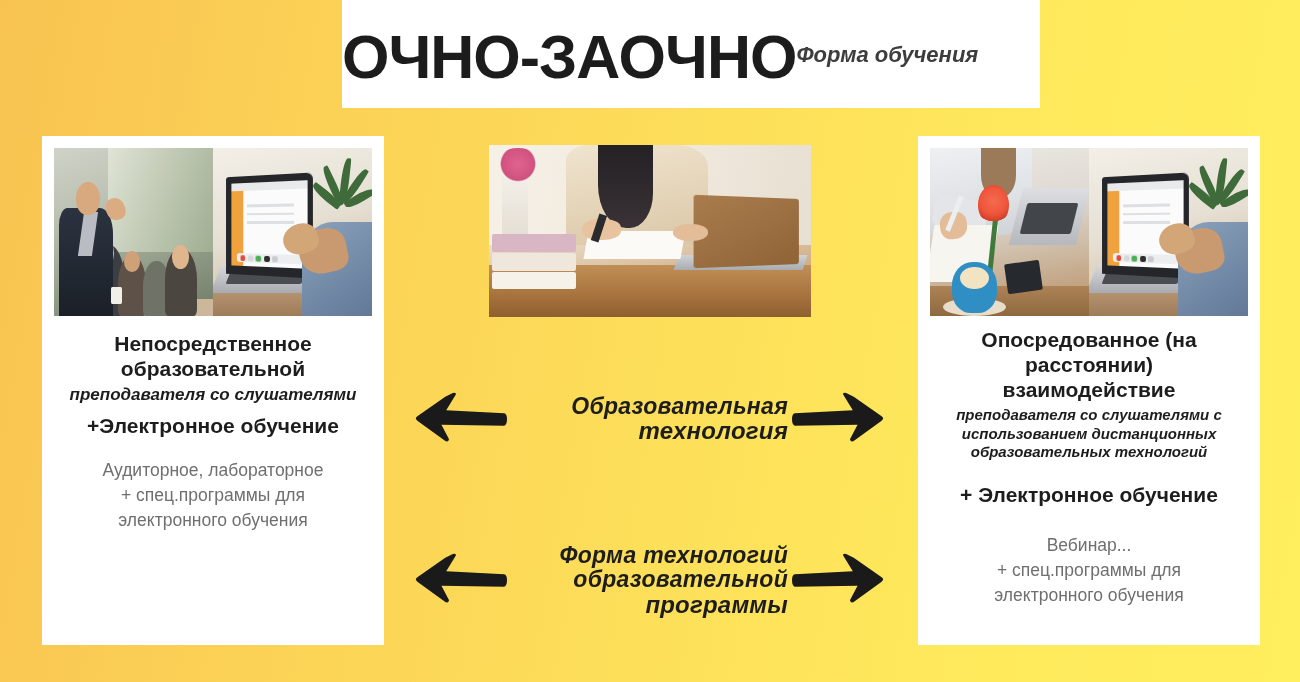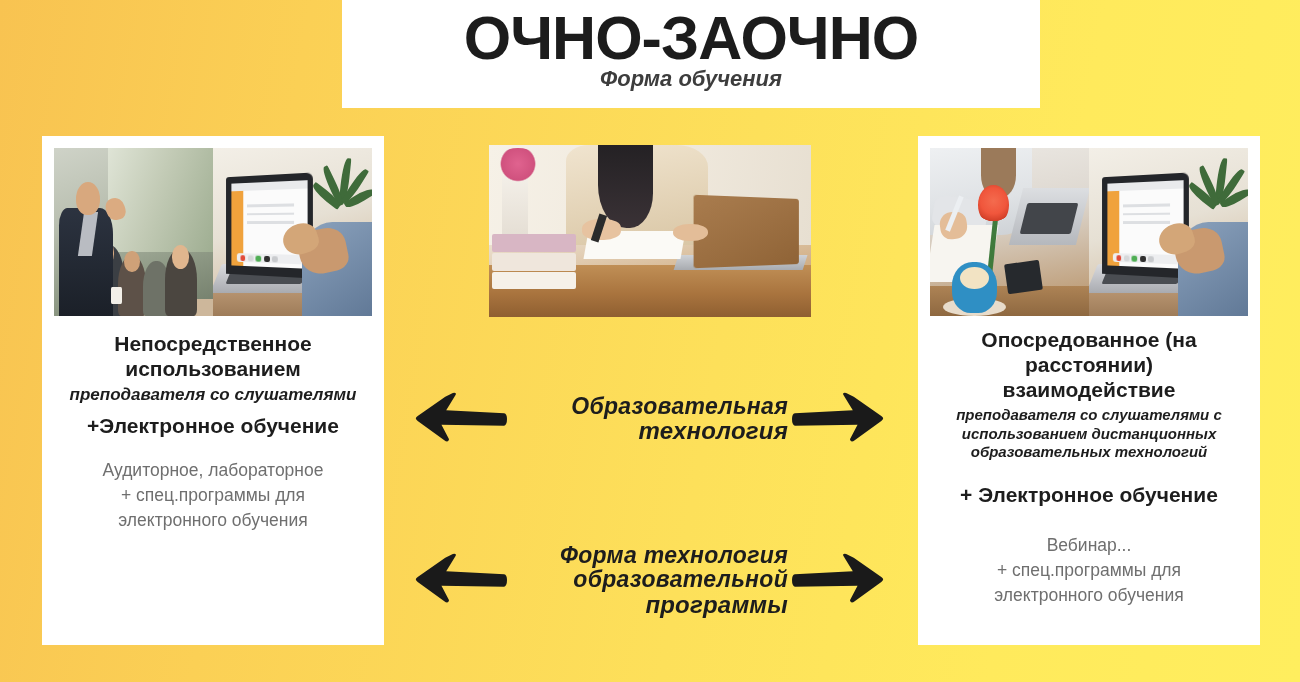--- a/index.html
+++ b/index.html
@@ -23,21 +23,21 @@
 
   
   .title-box {
     position: absolute;
     left: 342px;
     top: 0;
     width: 698px;
     height: 108px;
     background: #ffffff;
     display: flex;
-    flex-direction: column;
+    flex-direction: row;
     align-items: center;
     justify-content: flex-start;
     padding-top: 6px;
     box-sizing: border-box;
   }
   .title-main {
     font-size: 61px;
     font-weight: bold;
     letter-spacing: -1px;
     color: #1c1c1c;
@@ -349,21 +349,21 @@
             </div>
           </div>
           <div class="sleeve"></div>
           <div class="hand2"></div>
           <div class="hand3"></div>
         </div>
       </div>
     </div>
 
     <div class="card-body">
-      <div class="hd">Непосредственное использованием</div>
+      <div class="hd">Непосредственное образовательной</div>
       <div class="it">преподавателя со слушателями</div>
       <div class="hd2">+Электронное обучение</div>
       <div class="light light-left">
         <div>Аудиторное, лабораторное</div>
         <div>+ спец.программы для</div>
         <div>электронного обучения</div>
       </div>
     </div>
   </div>
 
@@ -477,21 +477,21 @@
     </div>
   </div>
 
   <div class="arrow-row row-prog">
     <div class="arrow">
       <svg viewBox="0 0 100 60" preserveAspectRatio="none">
         <path d="M97 24 L36 21 L46 5 Q47 2 43 3 L35 7 L6 27 Q2 29.5 6 32 L34 52 Q38 55 39 51 L31 36 L97 37 Q100 36 100 30 Q100 24.5 97 24 Z" fill="#1a1a1a"></path>
       </svg>
     </div>
     <div class="center-label">
-      <div class="lbl-s">Форма технология</div>
+      <div class="lbl-s">Форма технологий</div>
       <div class="lbl-s">образовательной</div>
       <div class="lbl-l">программы</div>
     </div>
     <div class="arrow">
       <svg viewBox="0 0 100 60" preserveAspectRatio="none">
         <path d="M3 24 L64 21 L54 5 Q53 2 57 3 L65 7 L94 27 Q98 29.5 94 32 L66 52 Q62 55 61 51 L69 36 L3 37 Q0 36 0 30 Q0 24.5 3 24 Z" fill="#1a1a1a"></path>
       </svg>
     </div>
   </div>
 

